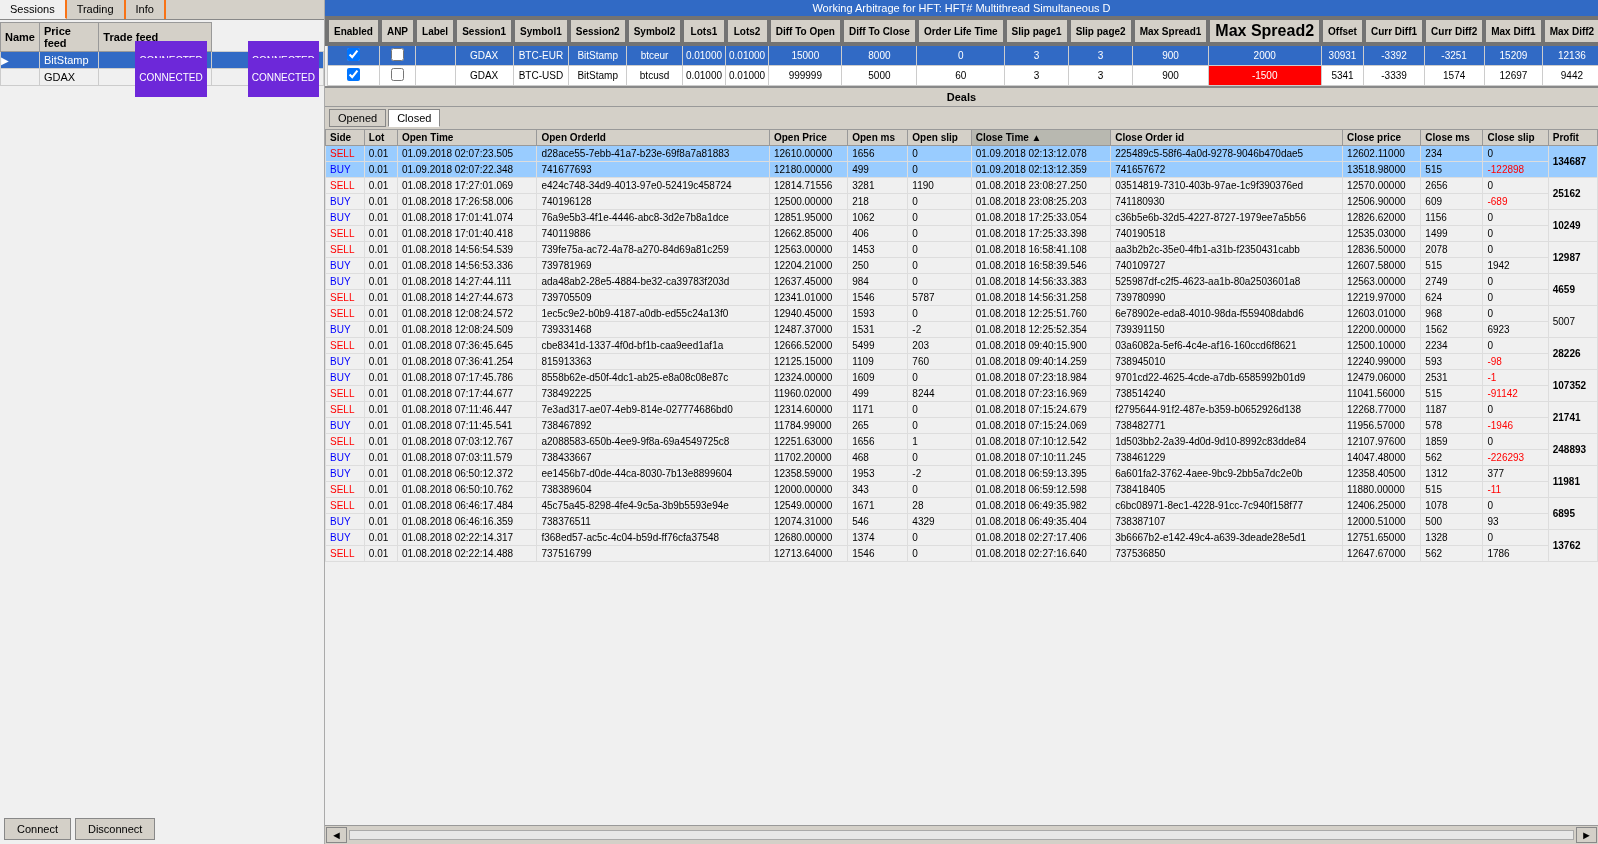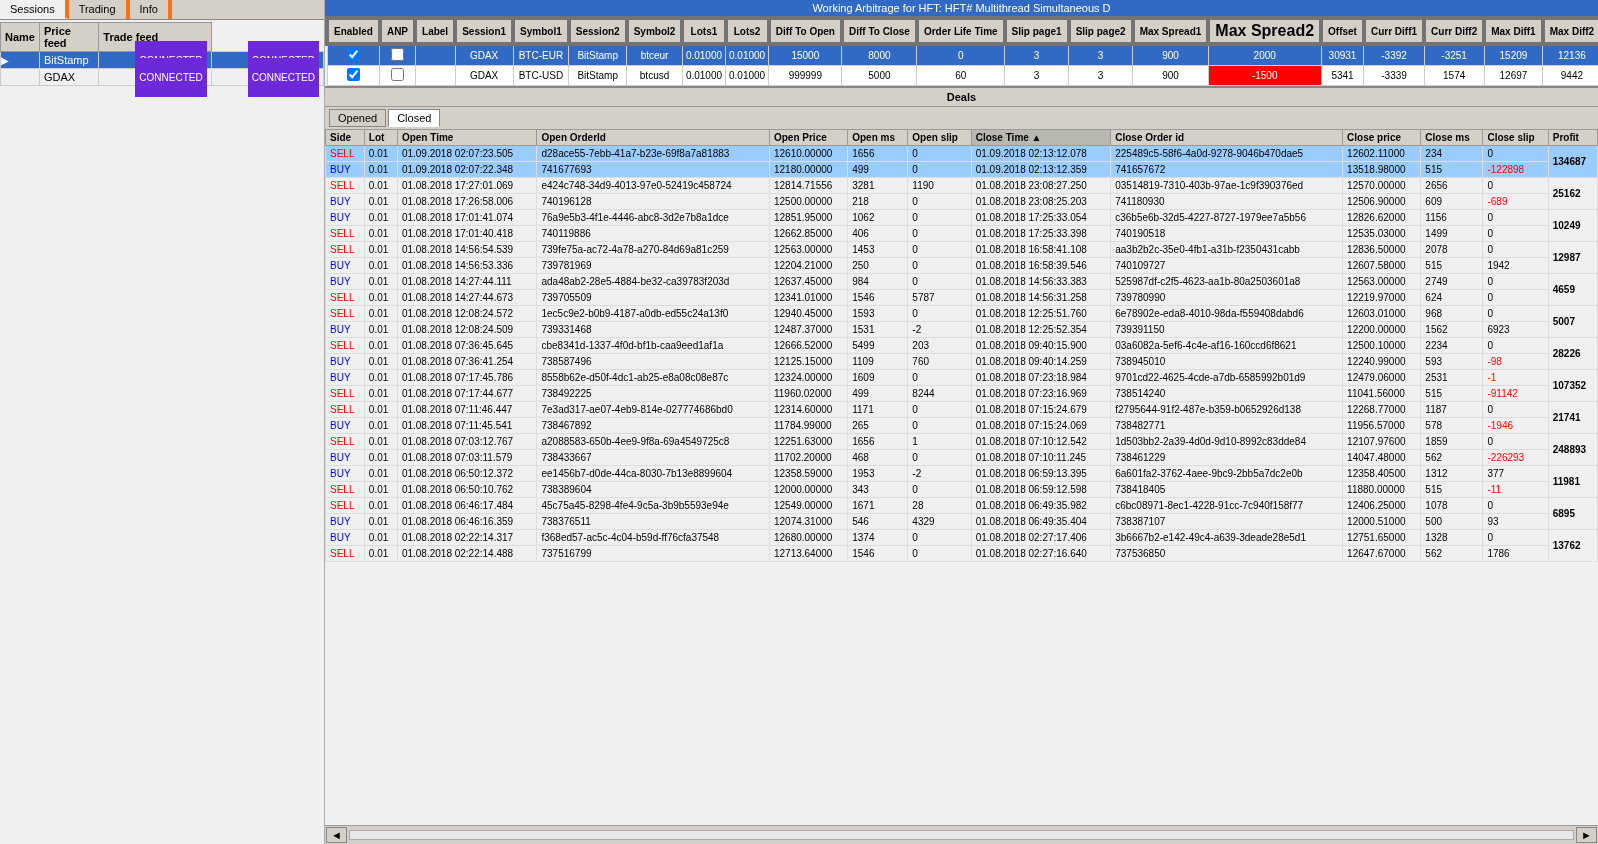--- a/index.html
+++ b/index.html
@@ -4,21 +4,21 @@
   <style>
     * { box-sizing: border-box; margin: 0; padding: 0; }
     body { font-family: Arial, sans-serif; font-size: 11px; background: #f0f0f0; overflow: hidden; }
     
     .main-container { display: flex; width: 1598px; height: 844px; background: #f0f0f0; }
     
     
     .left-panel { width: 325px; min-width: 325px; background: #f0f0f0; border-right: 1px solid #aaa; display: flex; flex-direction: column; }
     
     .tab-bar { display: flex; background: #d4d0c8; border-bottom: 1px solid #888; }
-    .tab { padding: 3px 10px; cursor: pointer; font-size: 11px; border-right: 4px solid #f97316; }
+    .tab { padding: 3px 10px; cursor: pointer; font-size: 11px; border-right: 2px solid #f97316; }
     .tab.active { background: #f0f0f0; border-bottom: 1px solid #f0f0f0; }
     
     .connections-table { width: 100%; border-collapse: collapse; margin-top: 2px; }
     .connections-table th { background: #d4d0c8; border: 1px solid #999; padding: 2px 4px; text-align: left; font-weight: bold; }
     .connections-table td { border: 1px solid #ccc; padding: 2px 4px; }
     .connections-table tr.selected td { background: #316ac5; color: white; }
     .badge-green { background: #6d28d9; color: white; padding: 14px 4px; font-size: 10px; margin-left: 32px; }
     
     .bottom-buttons { display: flex; gap: 4px; padding: 4px; margin-top: auto; }
     .btn { padding: 4px 12px; background: #d4d0c8; border: 1px solid #888; cursor: pointer; font-size: 11px; }
@@ -87,20 +87,24 @@
           </tr>
           <tr>
             <td style="width: 10px; padding: 0px;"></td>
             <td>GDAX</td>
             <td><span class="badge-green">CONNECTED</span></td>
             <td><span class="badge-green">CONNECTED</span></td>
           </tr>
         </tbody>
     </table>
 
+    <div class="bottom-buttons">
+      <button class="btn">Connect</button>
+      <button class="btn">Disconnect</button>
+    </div>
   </div>
 
   <div class="right-panel">
 
     <div class="title-bar">Working Arbitrage for HFT: HFT# Multithread Simultaneous D</div>
 
     <div class="arb-table-container">
       <table class="arb-table">
         <thead>
           <tr id="arb-header-row">
@@ -363,21 +367,21 @@
                 <td>01.08.2018 12:08:24.572</td>
                 <td>1ec5c9e2-b0b9-4187-a0db-ed55c24a13f0</td>
                 <td>12940.45000</td>
                 <td>1593</td>
                 <td>0</td>
                 <td>01.08.2018 12:25:51.760</td>
                 <td>6e78902e-eda8-4010-98da-f559408dabd6</td>
                 <td>12603.01000</td>
                 <td>968</td>
                 <td>0</td>
-                <td rowspan="2" style="font-weight: bold; vertical-align: middle;">5007</td>
+                <td rowspan="2" style="font-weight: normal; vertical-align: middle;">5007</td>
               </tr>
               <tr>
                 <td style="color: blue;">BUY</td>
                 <td>0.01</td>
                 <td>01.08.2018 12:08:24.509</td>
                 <td>739331468</td>
                 <td>12487.37000</td>
                 <td>1531</td>
                 <td>-2</td>
                 <td>01.08.2018 12:25:52.354</td>
@@ -398,21 +402,21 @@
                 <td>03a6082a-5ef6-4c4e-af16-160ccd6f8621</td>
                 <td>12500.10000</td>
                 <td>2234</td>
                 <td>0</td>
                 <td rowspan="2" style="font-weight: bold; vertical-align: middle;">28226</td>
               </tr>
               <tr>
                 <td style="color: blue;">BUY</td>
                 <td>0.01</td>
                 <td>01.08.2018 07:36:41.254</td>
-                <td>738587496</td>
+                <td>815913363</td>
                 <td>12125.15000</td>
                 <td>1109</td>
                 <td>760</td>
                 <td>01.08.2018 09:40:14.259</td>
                 <td>738945010</td>
                 <td>12240.99000</td>
                 <td>593</td>
                 <td class="text-red">-98</td>
               </tr>
               <tr>

